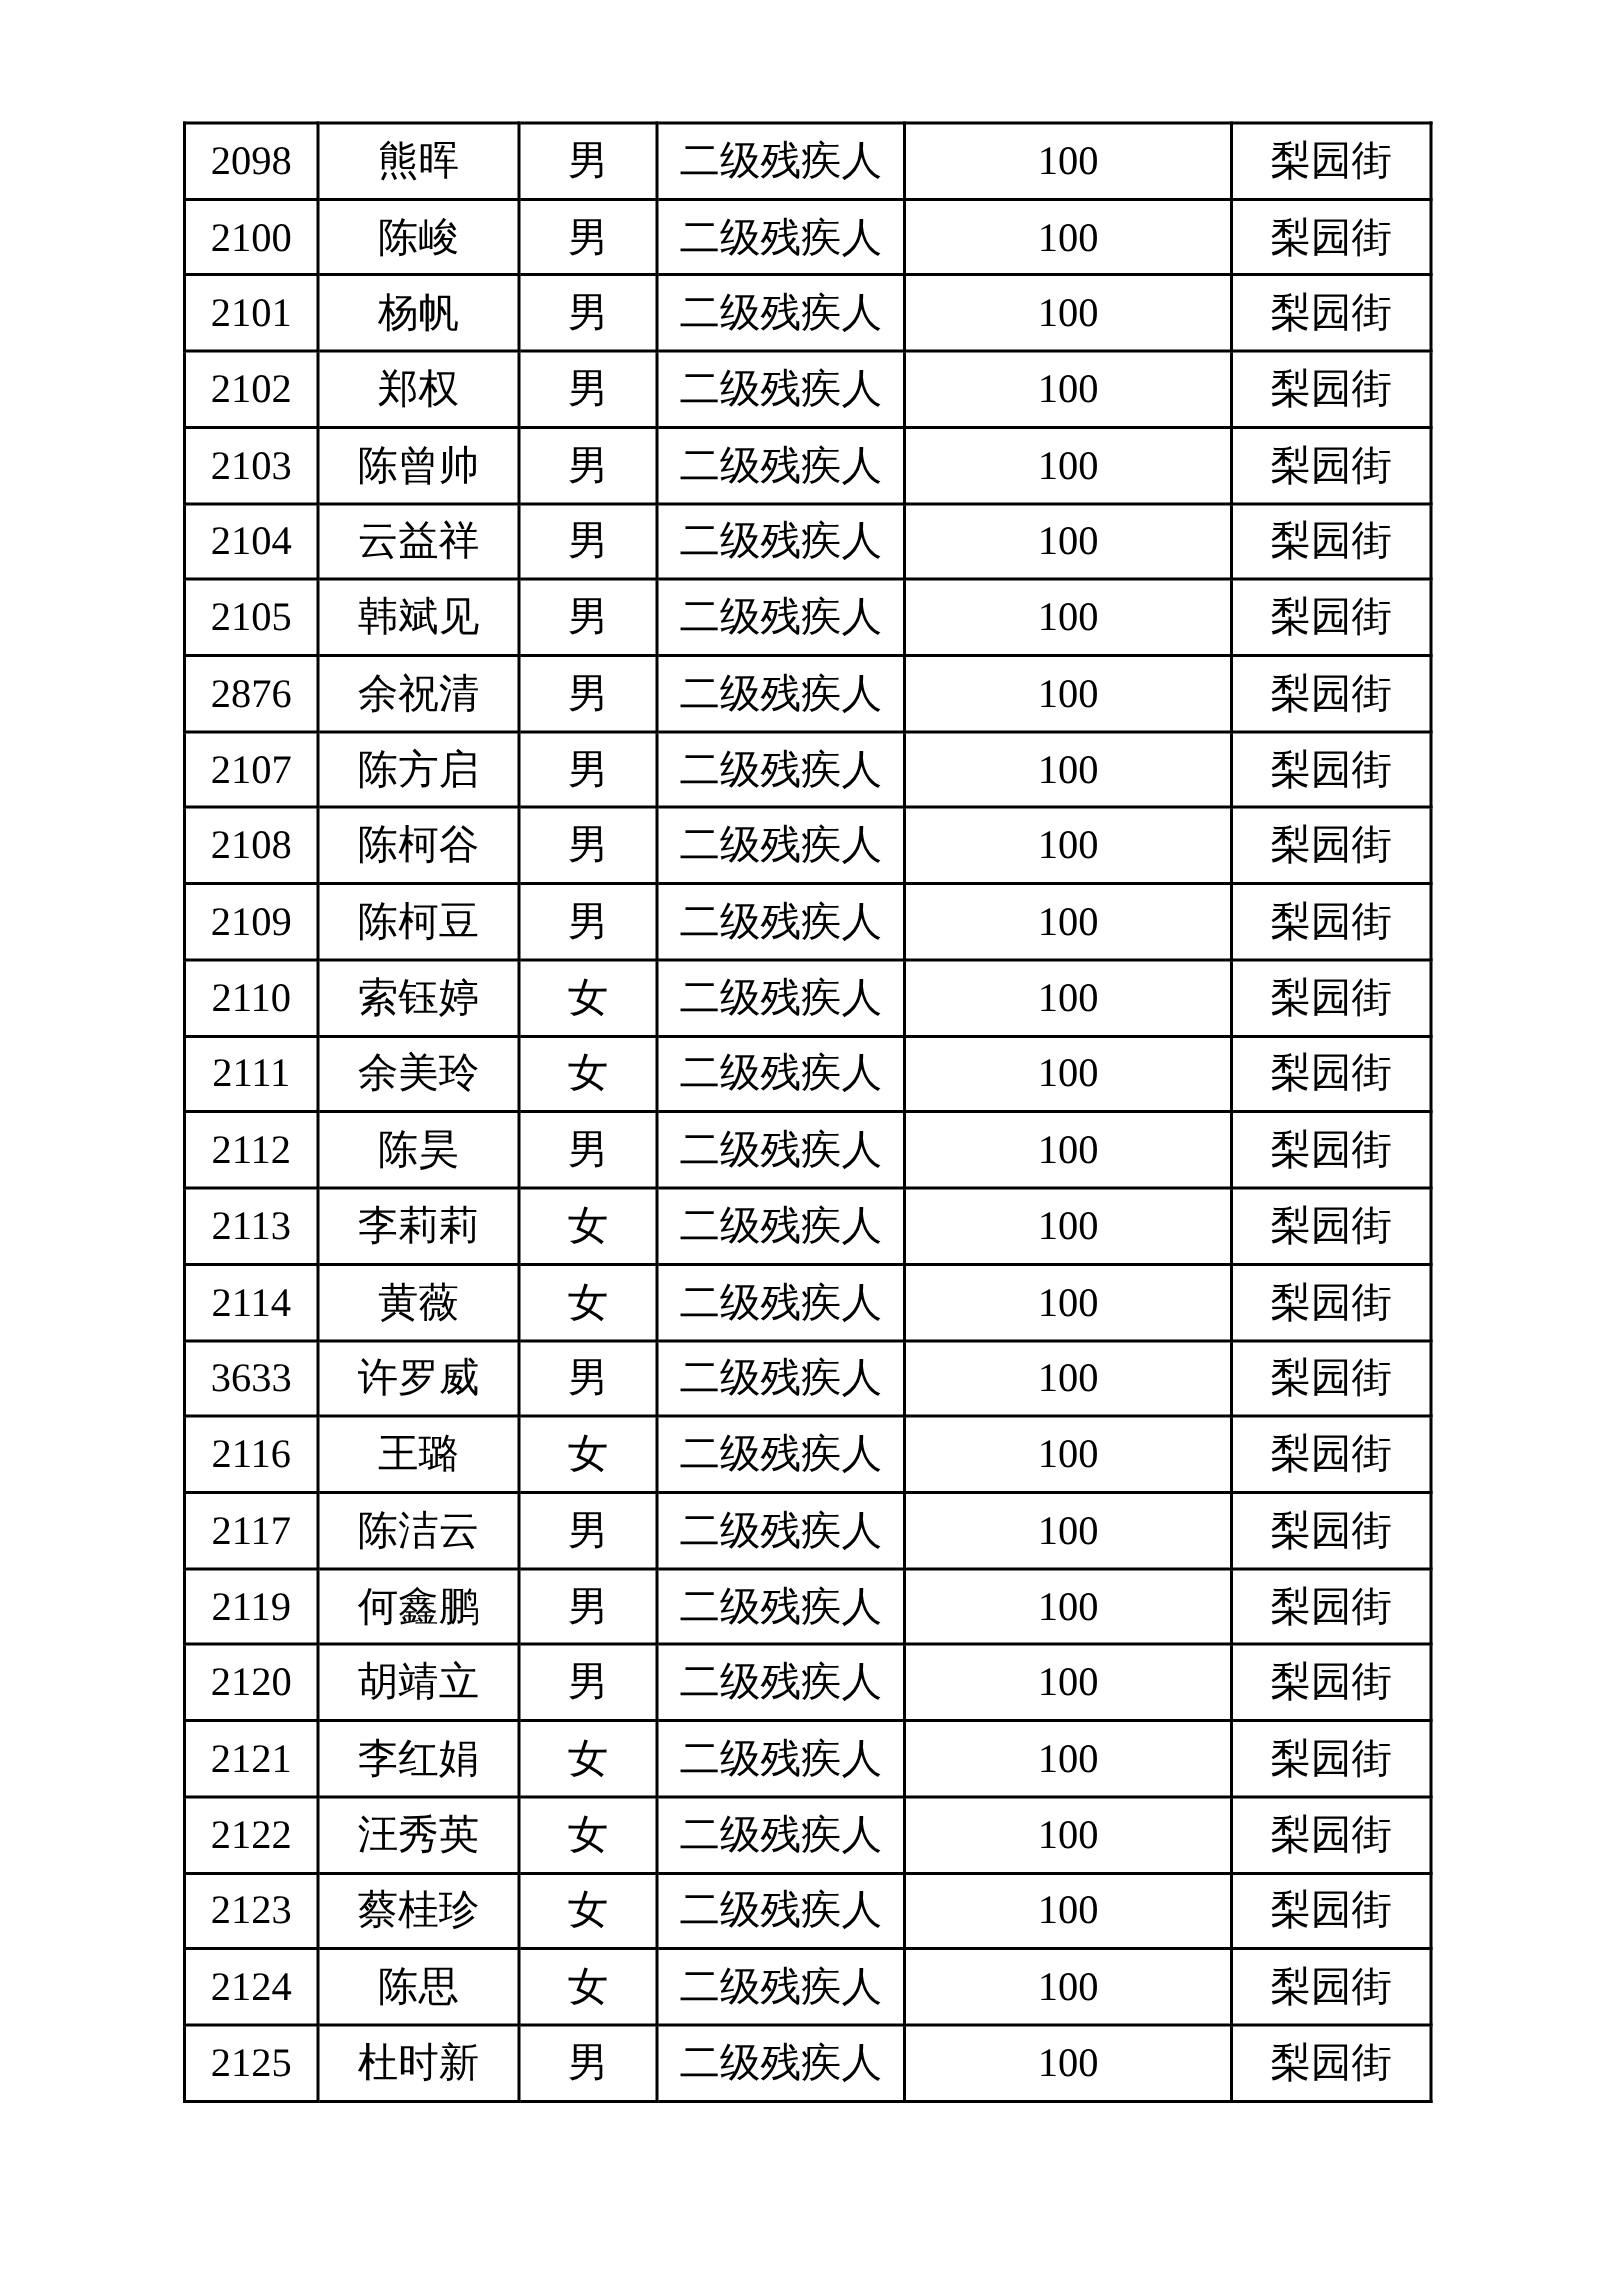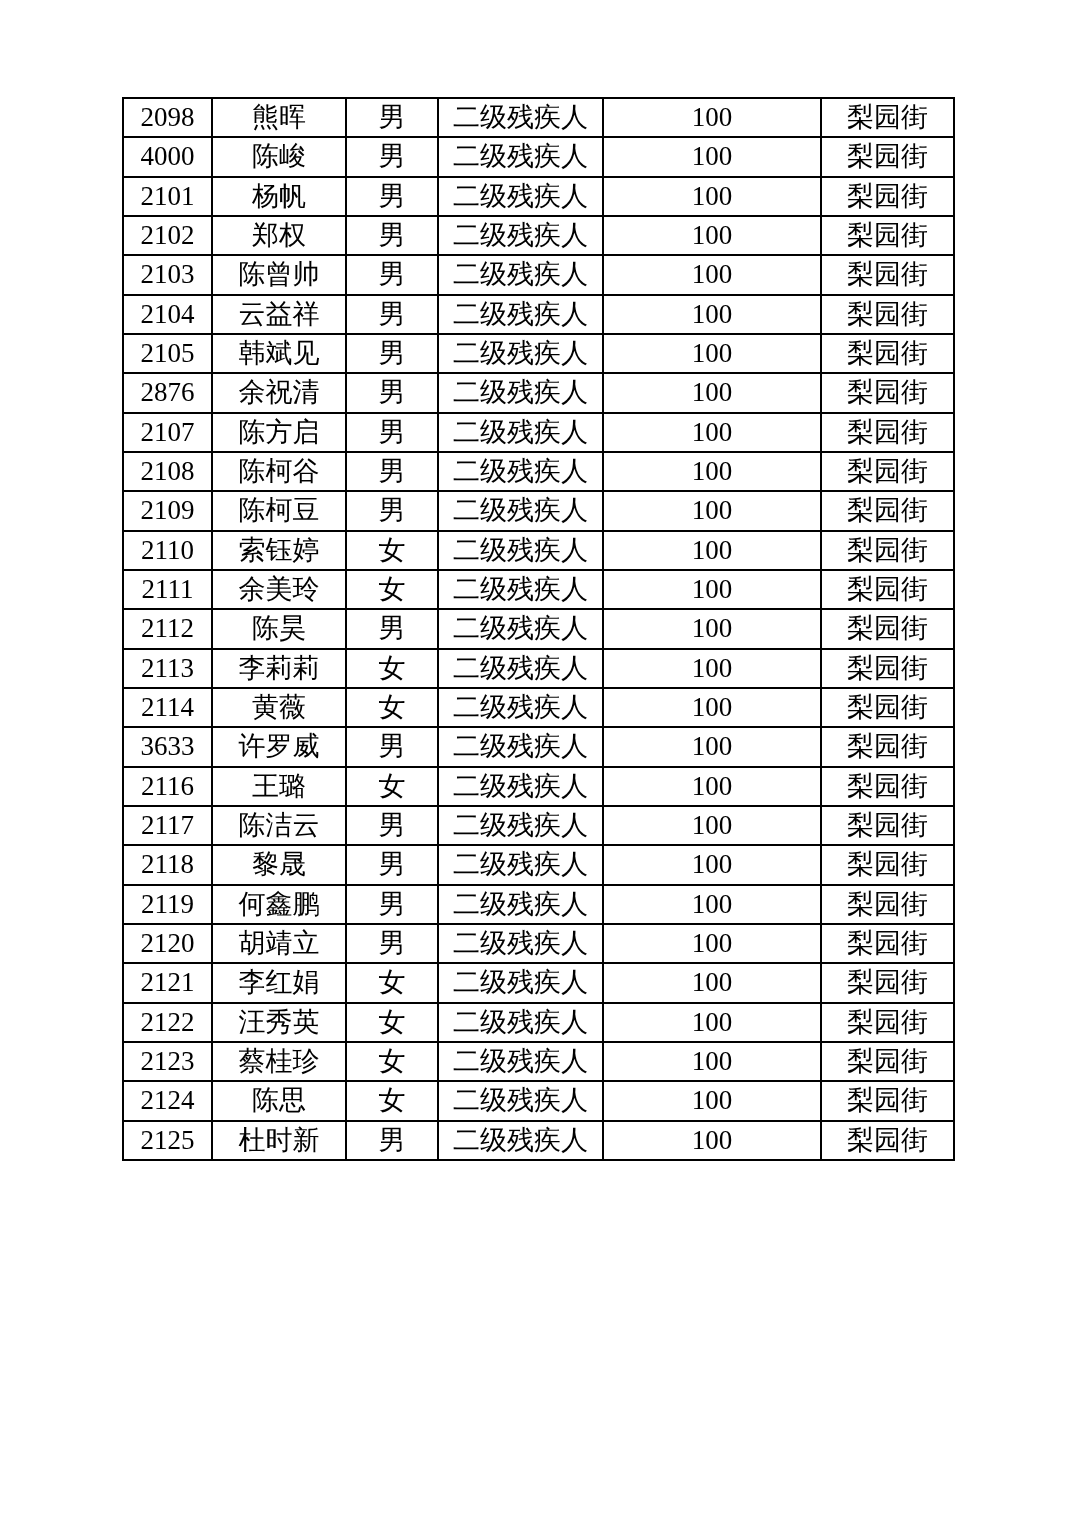--- a/index.html
+++ b/index.html
@@ -10,23 +10,23 @@
     width: 1074px;
     height: 1520px;
     background: #ffffff;
     position: relative;
     font-family: "Liberation Serif", "DejaVu Serif", serif;
     color: #000000;
   }
   table.roster {
     position: absolute;
     left: 122px;
-    top: 97px;
+    top: 81px;
     width: 831px;
-    height: 1064px;
+    height: 1321px;
     border-collapse: collapse;
     table-layout: fixed;
   }
   table.roster td {
     border: 2px solid #000000;
     text-align: center;
     vertical-align: middle;
     font-size: 27px;
     line-height: 1;
     padding: 0;
@@ -56,21 +56,21 @@
     <tbody id="roster-body">
         <tr>
           <td>2098</td>
           <td>熊晖</td>
           <td>男</td>
           <td>二级残疾人</td>
           <td>100</td>
           <td>梨园街</td>
         </tr>
         <tr>
-          <td>4000</td>
+          <td>2100</td>
           <td>陈峻</td>
           <td>男</td>
           <td>二级残疾人</td>
           <td>100</td>
           <td>梨园街</td>
         </tr>
         <tr>
           <td>2101</td>
           <td>杨帆</td>
           <td>男</td>
@@ -194,28 +194,20 @@
           <td>2116</td>
           <td>王璐</td>
           <td>女</td>
           <td>二级残疾人</td>
           <td>100</td>
           <td>梨园街</td>
         </tr>
         <tr>
           <td>2117</td>
           <td>陈洁云</td>
-          <td>男</td>
-          <td>二级残疾人</td>
-          <td>100</td>
-          <td>梨园街</td>
-        </tr>
-        <tr>
-          <td>2118</td>
-          <td>黎晟</td>
           <td>男</td>
           <td>二级残疾人</td>
           <td>100</td>
           <td>梨园街</td>
         </tr>
         <tr>
           <td>2119</td>
           <td>何鑫鹏</td>
           <td>男</td>
           <td>二级残疾人</td>

